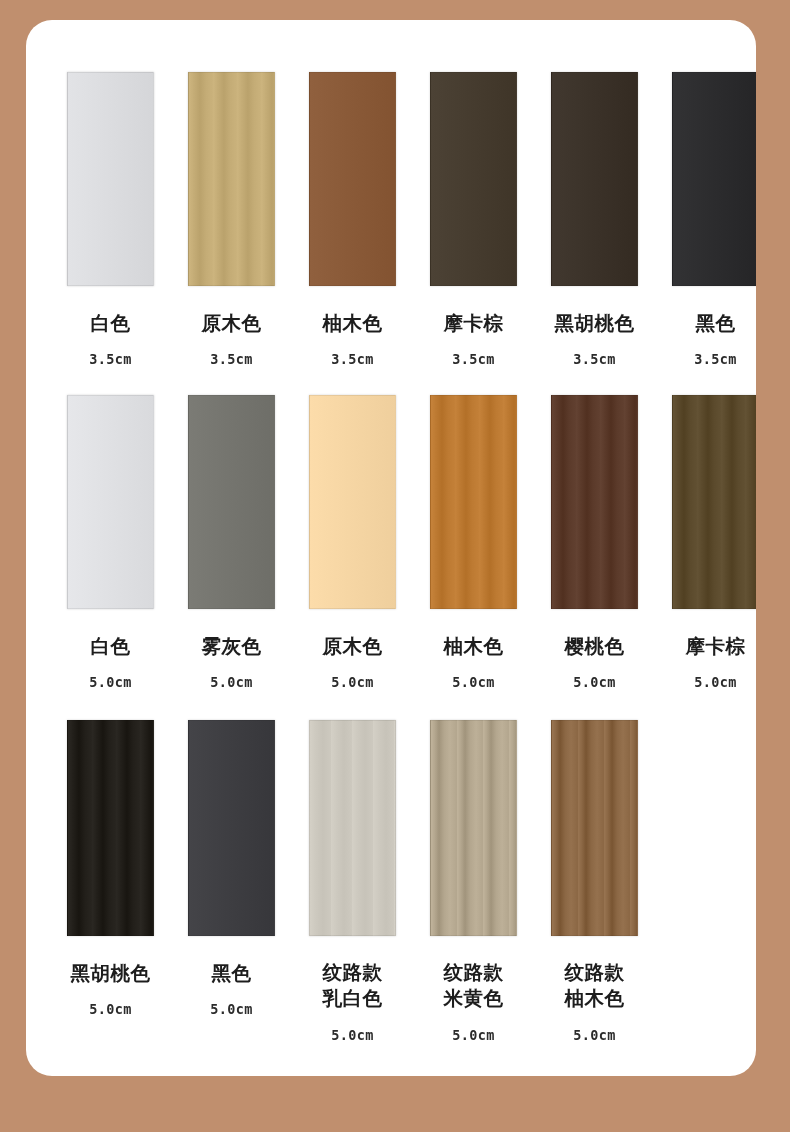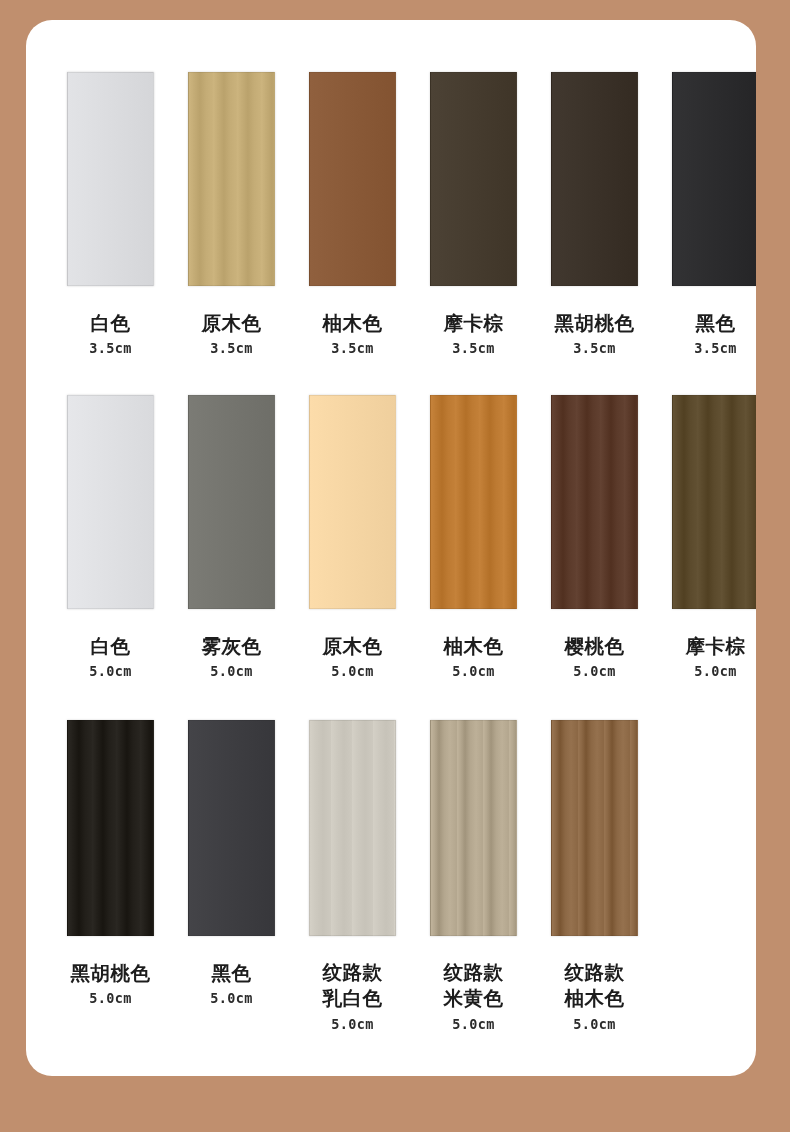--- a/index.html
+++ b/index.html
@@ -76,21 +76,21 @@
     font-size: 19.5px;
     font-weight: 700;
     color: #1d1d1d;
     letter-spacing: 0.5px;
     line-height: 26px;
     text-align: center;
     white-space: nowrap;
   }
 
   .swatch-size {
-    margin-top: 4px;
+    margin-top: 15px;
     font-family: "DejaVu Sans Mono", "Liberation Mono", monospace;
     font-size: 13.5px;
     font-weight: 600;
     color: #2b2b2b;
     letter-spacing: 0.4px;
     text-align: center;
   }
 
   
   .swatch-label.two-line { white-space: normal; width: 110px; font-family: Liberation Serif, serif; }

